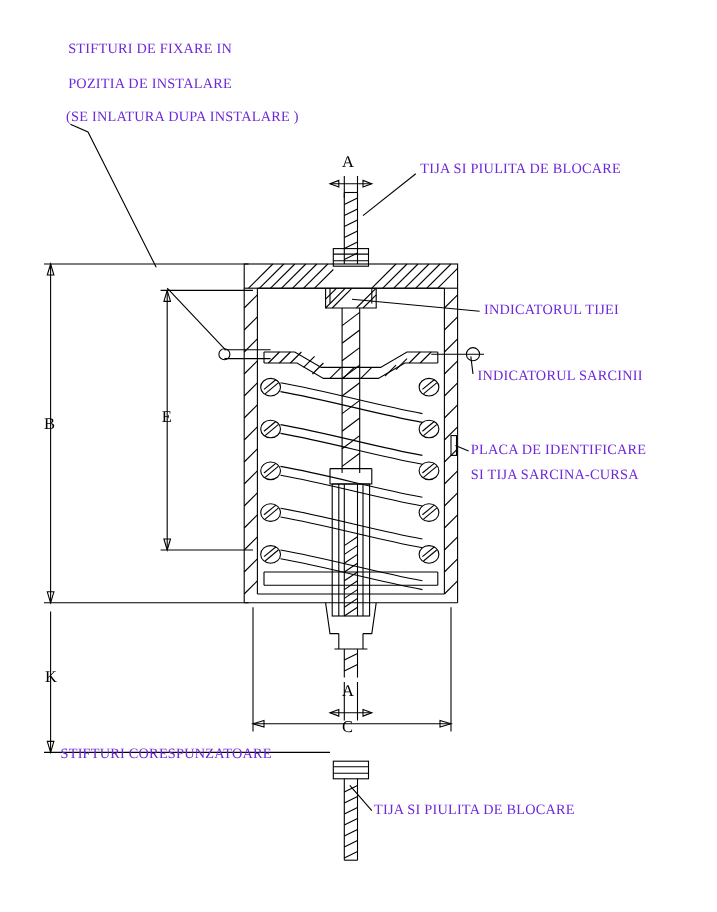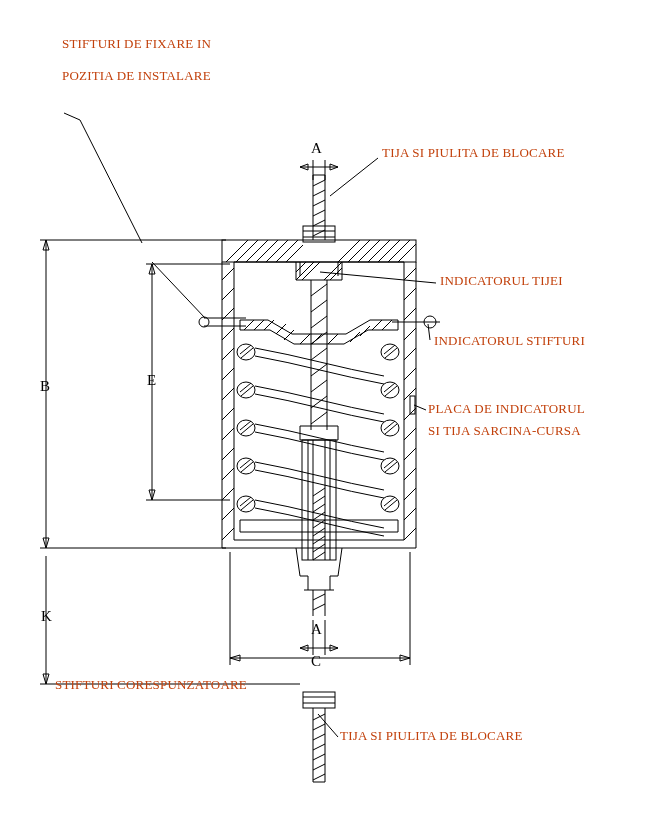--- a/index.html
+++ b/index.html
@@ -7,21 +7,21 @@
     position:relative;
     width:652px;height:829px;
     background:#ffffff;
     font-family:"Liberation Serif", serif;
     overflow:hidden;
   }
   .lbl{
     position:absolute;
     font-family:"Liberation Serif", serif;
     font-size:13px;
-    color:#c2410c;
+    color:#6d28d9;
     white-space:nowrap;
     letter-spacing:0.2px;
   }
   .dim{
     position:absolute;
     font-family:"Liberation Serif", serif;
     font-size:15px;
     color:#000000;
     white-space:nowrap;
   }
@@ -363,25 +363,26 @@
       <polygon points="230,658 240,655 240,661" class="fillblack"></polygon>
       <polygon points="410,658 400,655 400,661" class="fillblack"></polygon>
       <line x1="230" y1="552" x2="230" y2="665" class="thin"></line>
       <line x1="410" y1="552" x2="410" y2="665" class="thin"></line>
     </g>
 
   </svg>
 
   <div class="lbl" style="left:62px;top:36px;">STIFTURI DE FIXARE IN</div>
   <div class="lbl" style="left:62px;top:68px;text-align:center;">POZITIA DE INSTALARE</div>
+  <div class="lbl" style="left:60px;top:98px;">(SE INLATURA DUPA INSTALARE )</div>
 
   <div class="lbl" style="left:382px;top:145px;">TIJA SI PIULITA DE BLOCARE</div>
   <div class="lbl" style="left:440px;top:273px;">INDICATORUL TIJEI</div>
-  <div class="lbl" style="left:434px;top:333px;">INDICATORUL STIFTURI</div>
-  <div class="lbl" style="left:428px;top:401px;">PLACA DE INDICATORUL</div>
+  <div class="lbl" style="left:434px;top:333px;">INDICATORUL SARCINII</div>
+  <div class="lbl" style="left:428px;top:401px;">PLACA DE IDENTIFICARE</div>
   <div class="lbl" style="left:428px;top:423px;">SI TIJA SARCINA-CURSA</div>
   <div class="lbl" style="left:55px;top:677px;">STIFTURI CORESPUNZATOARE</div>
   <div class="lbl" style="left:340px;top:728px;">TIJA SI PIULITA DE BLOCARE</div>
 
   <div class="dim" style="left:311px;top:140px;">A</div>
   <div class="dim" style="left:40px;top:378px;">B</div>
   <div class="dim" style="left:147px;top:372px;">E</div>
   <div class="dim" style="left:41px;top:608px;">K</div>
   <div class="dim" style="left:311px;top:621px;">A</div>
   <div class="dim" style="left:311px;top:653px;">C</div>

